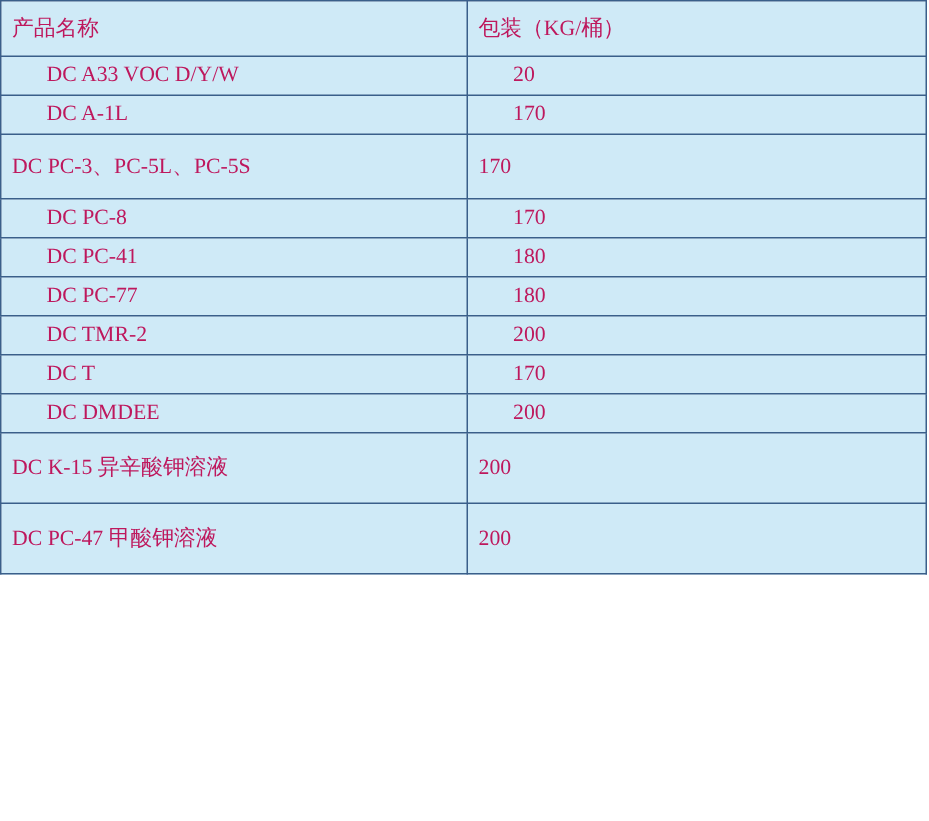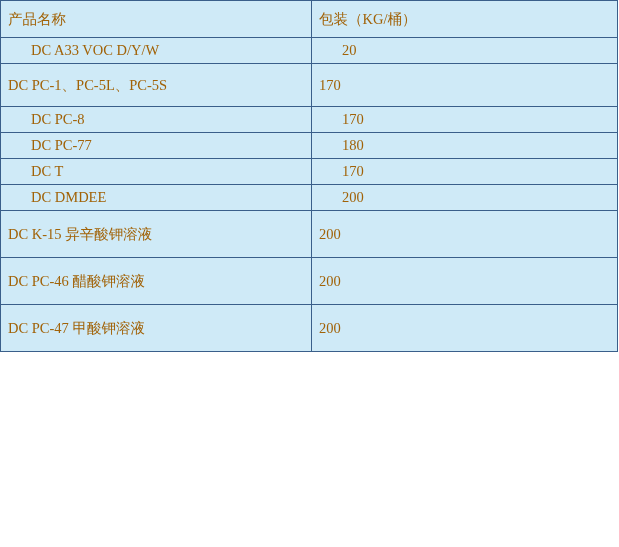--- a/index.html
+++ b/index.html
@@ -24,21 +24,21 @@
     table-layout: fixed;
   }
   table.product-table col.col-name { width: 311px; }
   table.product-table col.col-pack { width: 306px; }
 
   table.product-table th,
   table.product-table td {
     border: 1px solid #3a5f8a;
     background: #cfeaf7;
     font-size: 14.5px;
-    color: #a16207;
+    color: #be185d;
     padding: 3px 6px 3px 7px;
     text-align: left;
     vertical-align: middle;
     font-weight: normal;
     line-height: 1.15;
   }
   table.product-table thead th {
     height: 30px;
     font-weight: normal;
   }
@@ -59,47 +59,55 @@
       <tr>
         <th>产品名称</th>
         <th>包装（KG/桶）</th>
       </tr>
     </thead>
     <tbody id="table-body">
         <tr class="h-sm">
           <td>DC A33 VOC D/Y/W</td>
           <td>20</td>
         </tr>
+        <tr class="h-sm">
+          <td>DC A-1L</td>
+          <td>170</td>
+        </tr>
         <tr class="h-md">
-          <td>DC PC-1、PC-5L、PC-5S</td>
+          <td>DC PC-3、PC-5L、PC-5S</td>
           <td>170</td>
         </tr>
         <tr class="h-sm">
           <td>DC PC-8</td>
           <td>170</td>
         </tr>
         <tr class="h-sm">
+          <td>DC PC-41</td>
+          <td>180</td>
+        </tr>
+        <tr class="h-sm">
           <td>DC PC-77</td>
           <td>180</td>
+        </tr>
+        <tr class="h-sm">
+          <td>DC TMR-2</td>
+          <td>200</td>
         </tr>
         <tr class="h-sm">
           <td>DC T</td>
           <td>170</td>
         </tr>
         <tr class="h-sm">
           <td>DC DMDEE</td>
           <td>200</td>
         </tr>
         <tr class="h-lg">
           <td>DC K-15 异辛酸钾溶液</td>
           <td>200</td>
         </tr>
         <tr class="h-lg">
-          <td>DC PC-46 醋酸钾溶液</td>
-          <td>200</td>
-        </tr>
-        <tr class="h-lg">
           <td>DC PC-47 甲酸钾溶液</td>
           <td>200</td>
         </tr>
       </tbody>
   </table>
 </div>
 
 </body></html>

